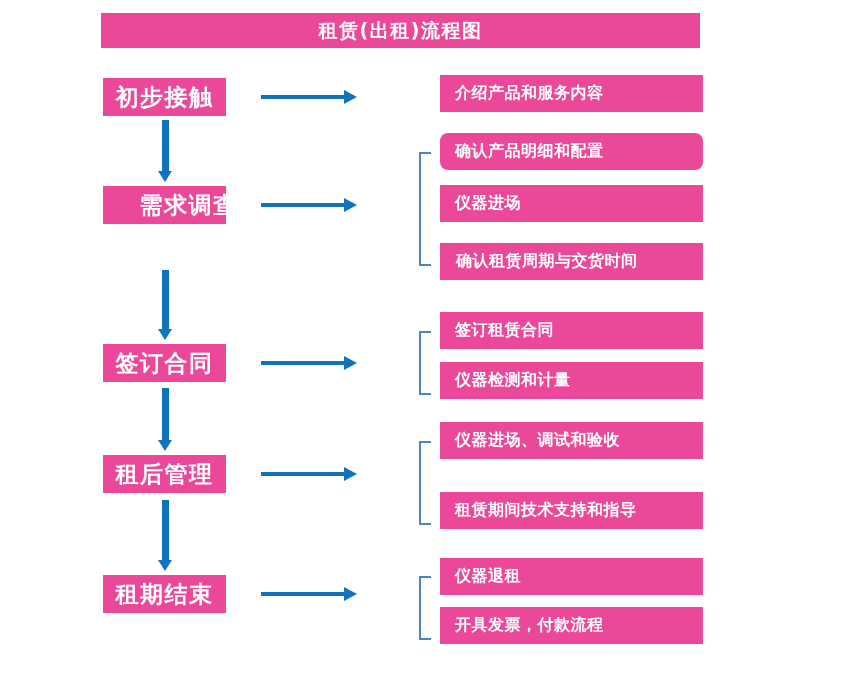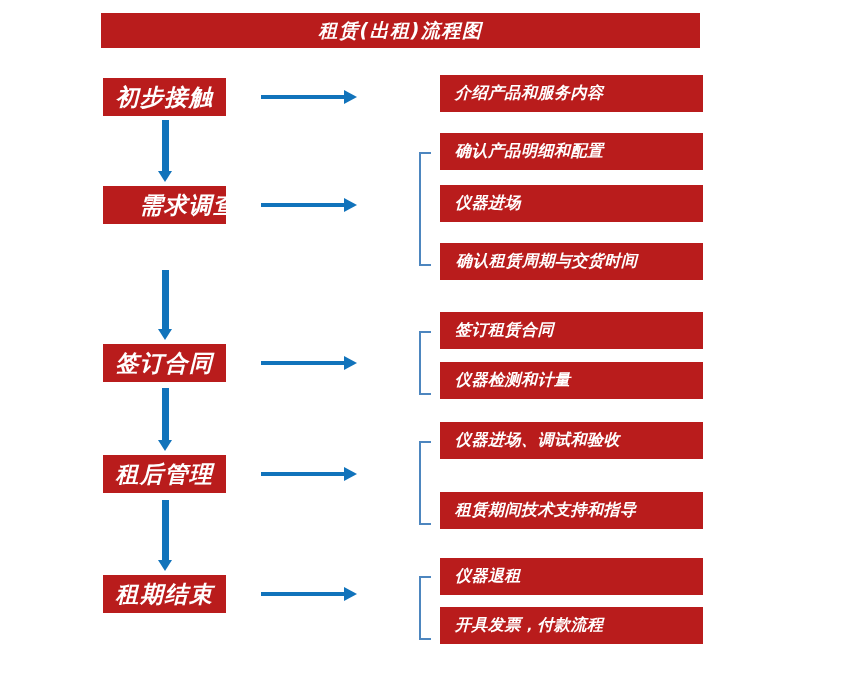--- a/index.html
+++ b/index.html
@@ -17,29 +17,28 @@
 
   #canvas {
     position: absolute;
     left: 0; top: 0;
     width: 844px;
     height: 688px;
   }
 
   .box {
     position: absolute;
-    background: #b91c1c;
+    background: #ec4899;
     color: #ffffff;
     font-weight: bold;
     display: flex;
     align-items: center;
     box-sizing: border-box;
     letter-spacing: 1px;
     white-space: nowrap;
-    font-style: italic;
   }
 
   .title-banner {
     left: 101px;
     top: 13px;
     width: 599px;
     height: 35px;
     justify-content: center;
     font-size: 19px;
     letter-spacing: 1.5px;
@@ -183,21 +182,21 @@
       <div class="head"></div>
   </div>
 
   <div class="bracket" style="top:152px; height:114px;"></div>
   <div class="bracket" style="top:331px; height:64px;"></div>
   <div class="bracket" style="top:441px; height:84px;"></div>
   <div class="bracket" style="top:576px; height:64px;"></div>
 
   <div class="box detail-box" style="top:75px;">介绍产品和服务内容</div>
 
-  <div class="box detail-box" style="top:133px;">确认产品明细和配置</div>
+  <div class="box detail-box" style="top:133px;border-radius:8px;">确认产品明细和配置</div>
 
   <div class="box detail-box" style="top:185px;">仪器进场</div>
 
   <div class="box detail-box" style="top:243px;padding-left:16px;">确认租赁周期与交货时间</div>
 
   <div class="box detail-box" style="top:312px;">签订租赁合同</div>
 
   <div class="box detail-box" style="top:362px;">仪器检测和计量</div>
 
   <div class="box detail-box" style="top:422px;">仪器进场、调试和验收</div>

